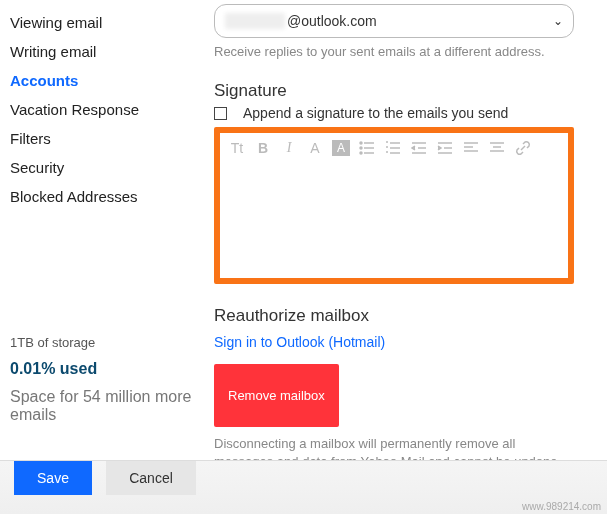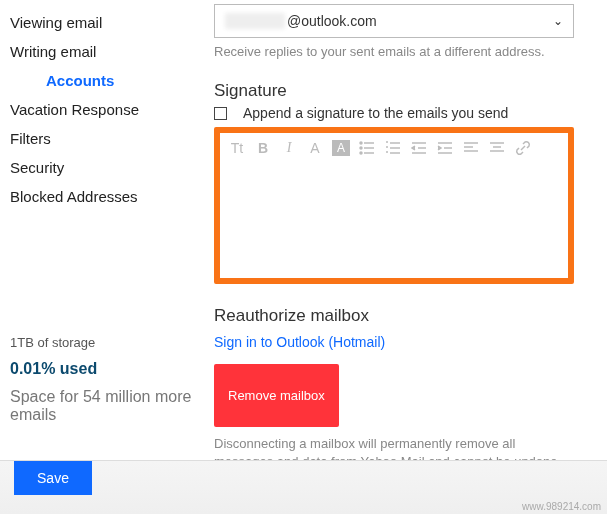--- a/index.html
+++ b/index.html
@@ -28,21 +28,20 @@
     }
     .nav-item {
       padding: 6px 0;
       font-size: 15px;
       color: #222;
       cursor: pointer;
     }
     .nav-item.active {
       color: #0f69ff;
       font-weight: bold;
-      margin-left: 36px;
     }
     .storage {
       margin-top: auto;
       padding-bottom: 16px;
       color: #555;
       font-size: 13px;
     }
     .storage .used {
       color: #0c4a6e;
       font-weight: bold;
@@ -54,21 +53,21 @@
       color: #777;
     }
     .main {
       flex: 1;
       padding: 4px 20px 0 14px;
     }
     .reply-select {
       width: 360px;
       height: 34px;
       border: 1px solid #bbb;
-      border-radius: 0;
+      border-radius: 12px;
       display: flex;
       align-items: center;
       justify-content: space-between;
       padding: 0 10px;
       background: #fff;
       cursor: pointer;
     }
     .reply-value {
       display: flex;
       align-items: center;
@@ -316,15 +315,16 @@
     <div class="section-title">Reauthorize mailbox</div>
     <span class="link">Sign in to Outlook (Hotmail)</span>
     <br>
     <button class="danger-btn">Remove mailbox</button>
     <div class="warn">Disconnecting a mailbox will permanently remove all messages and data from Yahoo Mail and cannot be undone.</div>
   </div>
 </div>
 
 <div class="footer">
   <button class="btn-primary">Save</button>
+  <button class="btn-secondary">Cancel</button>
 </div>
 
 <div class="watermark">www.989214.com</div>
 
 </body></html>

